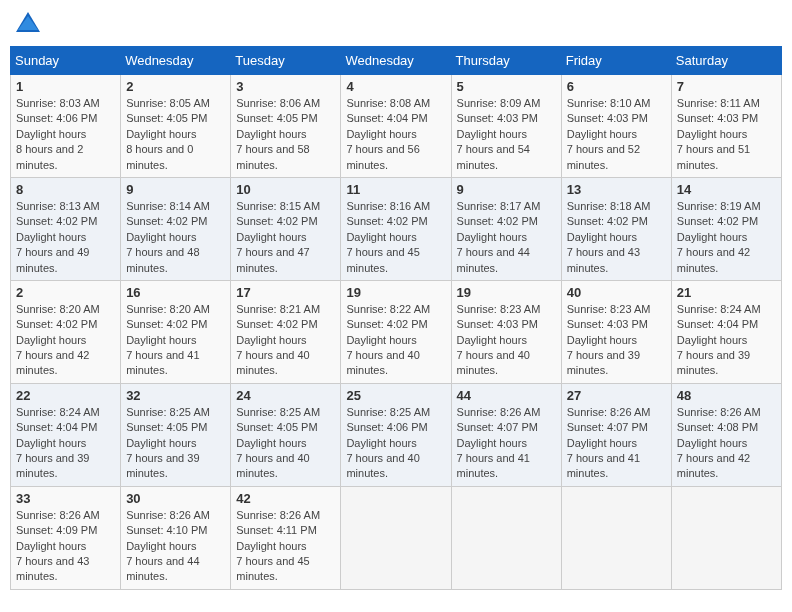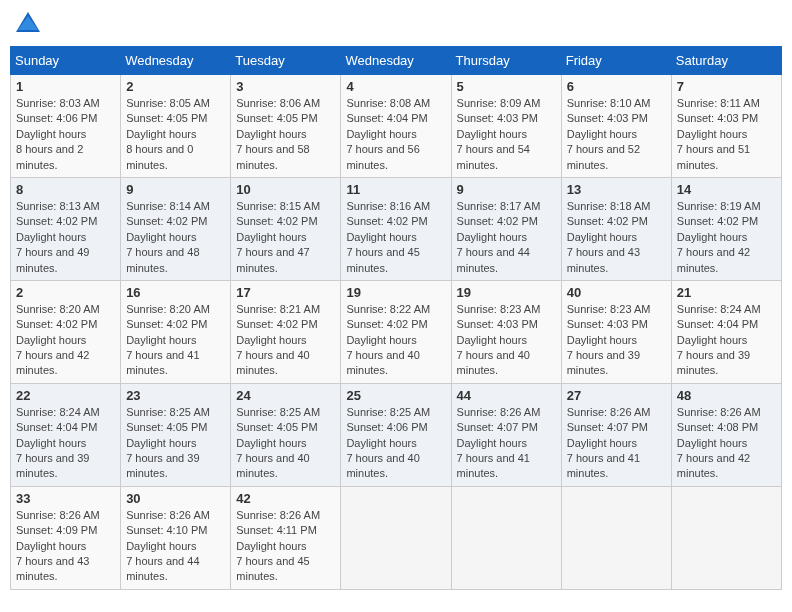--- a/index.html
+++ b/index.html
@@ -325,21 +325,21 @@
         <td>
         <span class="day-number">22</span>
         <div class="day-info">
           Sunrise: 8:24 AM<br>
           Sunset: 4:04 PM<br>
           Daylight hours<br>
           7 hours and 39 minutes.
         </div>
       </td>
         <td>
-        <span class="day-number">23</span>
+        <span class="day-number">32</span>
         <div class="day-info">
           Sunrise: 8:25 AM<br>
           Sunset: 4:05 PM<br>
           Daylight hours<br>
           7 hours and 39 minutes.
         </div>
       </td>
         <td>
         <span class="day-number">24</span>
         <div class="day-info">

